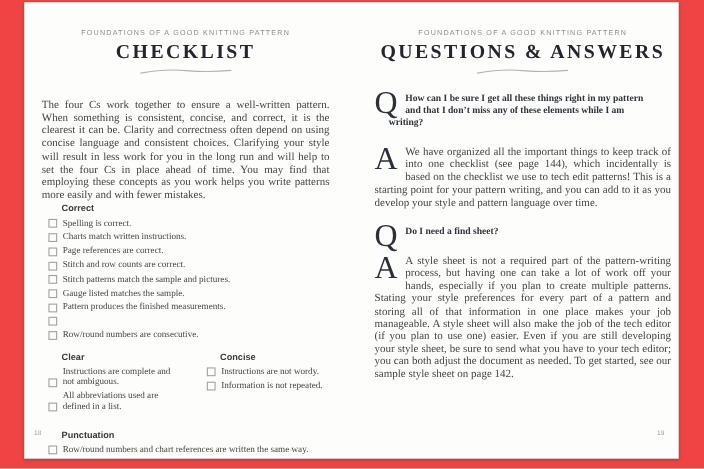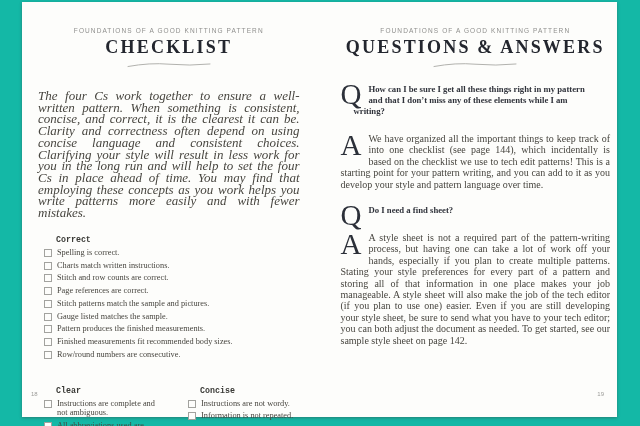--- a/index.html
+++ b/index.html
@@ -1,26 +1,26 @@
 <!DOCTYPE html>
 <html><head>
 <meta charset="utf-8">
 <style>
   html,body{margin:0;padding:0;}
-  .stage{position:relative;width:640px;height:426px;background:#14b8a6;font-family:"Liberation Serif",serif;overflow:hidden;}
+  .stage{position:relative;width:640px;height:426px;background:#ef4444;font-family:"Liberation Serif",serif;overflow:hidden;}
   .spread{position:absolute;left:22px;top:2px;width:595px;height:415px;background:#fdfdfb;box-shadow:0 1px 3px rgba(60,60,60,.45);display:flex;}
   .page{position:relative;width:50%;box-sizing:border-box;padding-top:25px;}
   .page.left{padding-left:16px;padding-right:20px;}
   .page.right{padding-left:21px;padding-right:7px;}
   .kicker{font-family:"Liberation Sans",sans-serif;font-size:6.5px;letter-spacing:1.1px;color:#8f8f8d;text-align:center;}
   .big-title{font-size:18px;letter-spacing:2.2px;color:#23262e;text-align:center;margin-top:3px;font-weight:bold;}
   .flourish{display:block;margin:3px auto 0 auto;}
-  .intro{font-size:13px;line-height:11.7px;color:#47453f;text-align:justify;margin:21px 0 0 0;font-style:italic;}
-  .sec-head{font-family:Liberation Mono, monospace;font-size:8.3px;font-weight:bold;color:#3a3a36;margin:16px 0 4px 18px;}
-  .chk{display:flex;align-items:flex-start;margin:0 0 3.2px 6px;font-size:8.3px;line-height:9.6px;color:#47453f;}
+  .intro{font-size:10px;line-height:11.7px;color:#47453f;text-align:justify;margin:21px 0 0 0;}
+  .sec-head{font-family:Liberation Sans, sans-serif;font-size:8.3px;font-weight:bold;color:#3a3a36;margin:0 0 4px 18px;}
+  .chk{display:flex;align-items:flex-end;margin:0 0 3.2px 6px;font-size:8.3px;line-height:9.6px;color:#47453f;}
   .box{flex:none;width:6px;height:6px;border:1px solid #a2a29e;background:#fdfdfb;margin:1px 5px 0 0;}
   .cols{display:flex;margin-top:10px;gap:15px;}
   .col{width:50%;box-sizing:border-box;}
   .col + .col{padding-left:6px;}
   .consistent{margin-top:12px;}
   .pagenum{position:absolute;bottom:20px;font-size:6px;color:#9b9b98;font-family:"Liberation Sans",sans-serif;}
   .pagenum.l{left:9px;}
   .pagenum.r{right:13px;}
   .qa{margin:0;overflow:visible;}
   .dropcap{float:left;font-size:29px;line-height:23px;color:#2c3039;margin:1px 7px 0 0;font-family:"Liberation Serif",serif;}
@@ -50,41 +50,40 @@
         <div class="chk">
             <span class="box"></span>
             <span>Spelling is correct.</span>
           </div>
         <div class="chk">
             <span class="box"></span>
             <span>Charts match written instructions.</span>
           </div>
         <div class="chk">
             <span class="box"></span>
-            <span>Stitch and row counts are correct.</span>
+            <span>Page references are correct.</span>
           </div>
         <div class="chk">
             <span class="box"></span>
-            <span>Page references are correct.</span>
+            <span>Stitch and row counts are correct.</span>
           </div>
         <div class="chk">
             <span class="box"></span>
             <span>Stitch patterns match the sample and pictures.</span>
           </div>
         <div class="chk">
             <span class="box"></span>
             <span>Gauge listed matches the sample.</span>
           </div>
         <div class="chk">
             <span class="box"></span>
             <span>Pattern produces the finished measurements.</span>
           </div>
         <div class="chk">
             <span class="box"></span>
-            <span>Finished measurements fit recommended body sizes.</span>
           </div>
         <div class="chk">
             <span class="box"></span>
             <span>Row/round numbers are consecutive.</span>
           </div>
       </div>
 
       <div class="cols">
         <div class="col">
           <div class="sec-head">Clear</div>
@@ -104,21 +103,21 @@
               <span>Instructions are not wordy.</span>
             </div>
           <div class="chk">
               <span class="box"></span>
               <span>Information is not repeated.</span>
             </div>
         </div>
       </div>
 
       <div class="consistent">
-        <div class="sec-head">Consistent</div>
+        <div class="sec-head">Punctuation</div>
         <div class="chk">
             <span class="box"></span>
             <span>Row/round numbers and chart references are written the same way.</span>
           </div>
 
       </div>
 
       <div class="pagenum l">18</div>
     </div>
 

